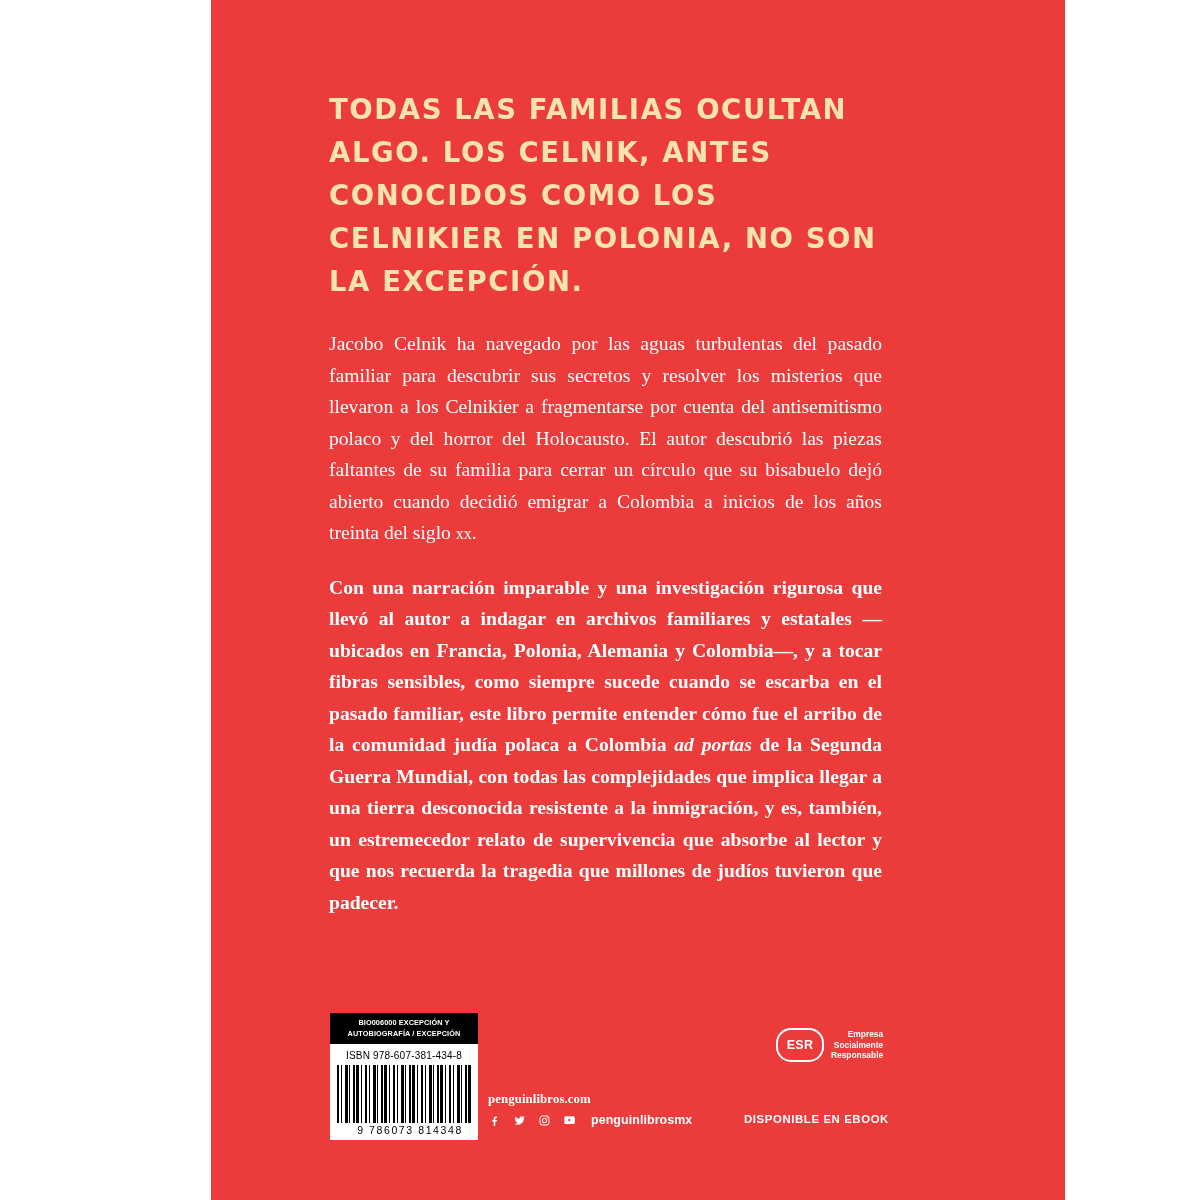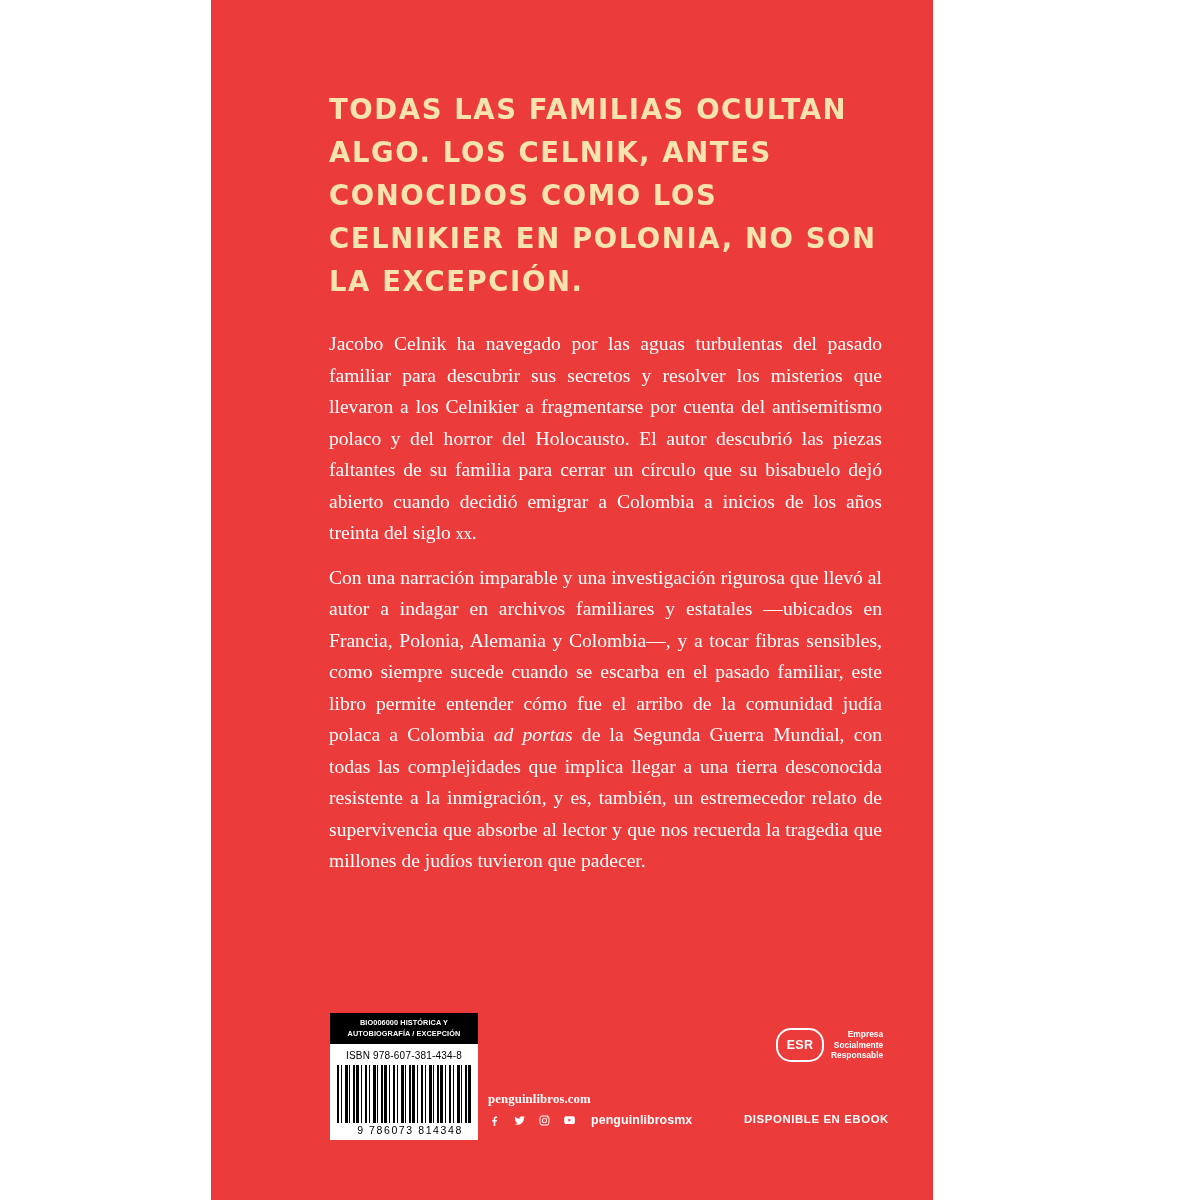--- a/index.html
+++ b/index.html
@@ -16,21 +16,21 @@
   .page {
     position: relative;
     width: 1200px;
     height: 1200px;
     background: #ffffff;
   }
   .cover {
     position: absolute;
     left: 211px;
     top: 0px;
-    width: 722px;
+    width: 854px;
     height: 1200px;
     background: #ec3b3b;
     overflow: hidden;
   }
   .headline {
     position: absolute;
     left: 118px;
     top: 88px;
     width: 570px;
     font-family: "DejaVu Sans", sans-serif;
@@ -50,22 +50,23 @@
     font-family: "Liberation Serif", serif;
     font-size: 19.6px;
     line-height: 31.5px;
     text-align: justify;
     text-justify: inter-word;
   }
   .body-text p {
     margin: 0;
   }
   .body-text p + p {
-    margin-top: 12px;
+    margin-top: 22px;
     text-indent: 0;
+    font-weight: bold;
   }
   .body-text em {
     font-style: italic;
   }
   .smallcaps {
     font-size: 0.82em;
   }
 
   
   .barcode-block {
@@ -205,21 +206,21 @@
 
     <div class="headline">TODAS LAS FAMILIAS OCULTAN ALGO. LOS CELNIK, ANTES CONOCIDOS COMO LOS CELNIKIER EN POLONIA, NO SON LA EXCEPCIÓN.</div>
 
     <div class="body-text">
       <p><span>Jacobo Celnik ha navegado por las aguas turbulentas del pasado familiar para descubrir sus secretos y resolver los misterios que llevaron a los Celnikier a fragmentarse por cuenta del antisemitismo polaco y del horror del Holocausto. El autor descubrió las piezas faltantes de su familia para cerrar un círculo que su bisabuelo dejó abierto cuando decidió emigrar a Colombia a inicios de los años treinta del siglo </span><span class="smallcaps">xx</span><span>.</span></p>
       <p><span>Con una narración imparable y una investigación rigurosa que llevó al autor a indagar en archivos familiares y estatales —ubicados en Francia, Polonia, Alemania y Colombia—, y a tocar fibras sensibles, como siempre sucede cuando se escarba en el pasado familiar, este libro permite entender cómo fue el arribo de la comunidad judía polaca a Colombia </span><em>ad portas</em><span> de la Segunda Guerra Mundial, con todas las complejidades que implica llegar a una tierra desconocida resistente a la inmigración, y es, también, un estremecedor relato de supervivencia que absorbe al lector y que nos recuerda la tragedia que millones de judíos tuvieron que padecer.</span></p>
     </div>
 
     <div class="barcode-block">
       <div class="bisac">
-        <div>BIO006000 HISTÓRICA Y</div>
+        <div>BIO006000 EXCEPCIÓN Y</div>
         <div>AUTOBIOGRAFÍA / EXCEPCIÓN</div>
       </div>
       <div class="isbn-line">ISBN 978-607-381-434-8</div>
       <div class="bars"></div>
       <div class="barcode-digits">9  786073  814348</div>
     </div>
 
     <div class="penguin-web">penguinlibros.com</div>
 
     <div class="social-row">

